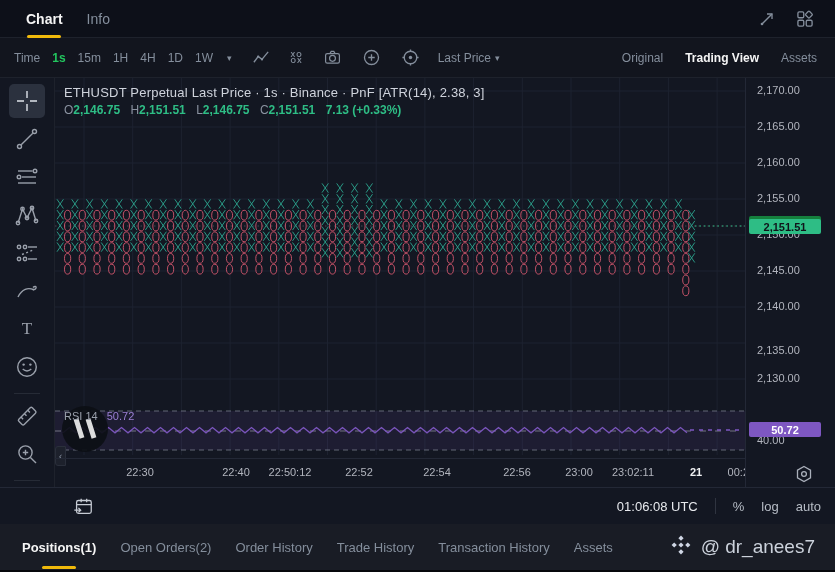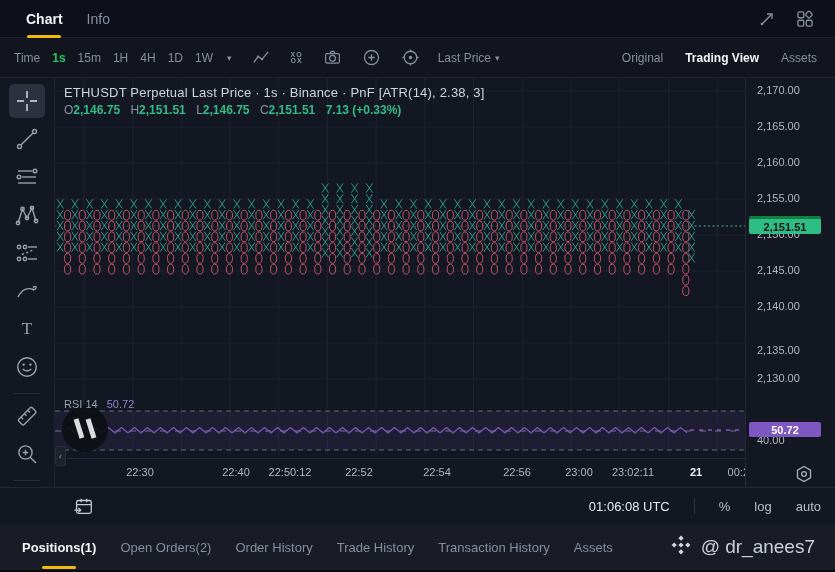--- a/index.html
+++ b/index.html
@@ -42,21 +42,21 @@
   .side-div { width:26px; height:1px; background:#262b36; margin:5px 0; }
 
   .chart-region { position:absolute; top:0; left:55px; width:690px; height:409px; background:#131722; }
   #chart-svg { position:absolute; top:0; left:0; }
   .chart-title { position:absolute; top:7px; left:9px; font-size:13px; color:#cfd3dc; letter-spacing:.2px; pointer-events:none; }
   .ohlc { position:absolute; top:25px; left:9px; font-size:12px; pointer-events:none; }
   .ohlc .k { color:#8b93a1; margin-left:7px; }
   .ohlc .k:first-child { margin-left:0; }
   .ohlc .v { color:#2ebd85; font-weight:bold; }
   .ohlc .chg { color:#2ebd85; font-weight:bold; margin-left:7px; }
-  .rsi-label { position:absolute; top:320px; left:9px; font-size:11px; pointer-events:none; }
+  .rsi-label { position:absolute; top:332px; left:9px; font-size:11px; pointer-events:none; }
   .rsi-label .n { color:#9aa0ab; }
   .rsi-label .val { color:#9b7fd4; margin-left:6px; }
   .collapse-handle { position:absolute; top:368px; left:-11px; width:11px; height:20px; background:#1d212c; border:1px solid #2a2f3b; border-radius:3px 0 0 3px; color:#848e9c; font-size:11px; display:flex; align-items:center; justify-content:center; cursor:pointer; }
   .time-axis { position:absolute; top:380px; left:0; width:690px; height:29px; border-top:1px solid #232836; font-size:11px; color:#b2b5be; }
   .time-tick { position:absolute; top:7px; transform:translateX(-50%); cursor:default;margin-left:8px; }
   .time-tick.emph { color:#f0f1f3; font-weight:bold; }
 
   .price-axis { position:absolute; top:0; left:745px; width:90px; height:409px; background:#131722; border-left:1px solid #232836; font-size:11px; color:#b2b5be; }
   .price-tick { position:absolute; left:11px; cursor:default; }
   .badge { position:absolute; left:3px; width:72px; height:15px; border-radius:2px; font-size:11px; font-weight:bold; display:flex; align-items:center; justify-content:center; z-index:3; }
@@ -64,21 +64,21 @@
   .badge.last { top:141px; background:#2ebd85; color:#10131a; }
   .badge.rsi-b { top:344px; background:#7e57c2; color:#fff; }
   .axis-40 { position:absolute; top:356px; left:11px; color:#b2b5be; z-index:1; }
   .axis-hex { position:absolute; top:384px; left:46px; cursor:pointer; }
   .axis-hex svg { stroke:#aab0bb; fill:none; stroke-width:1.3; }
 
   
   .bottom-bar { position:absolute; top:487px; left:0; width:835px; height:37px; background:#131722; border-top:1px solid #232836; display:flex; align-items:center; }
   .bb-left { margin-left:72px; display:flex; align-items:center; }
   .bb-left svg { stroke:#c6cbd4; fill:none; stroke-width:1.4; cursor:pointer; }
-  .bb-right { margin-left:auto; display:flex; align-items:center; gap:24px; padding-right:14px; font-size:13px; }
+  .bb-right { margin-left:auto; display:flex; align-items:center; gap:17px; padding-right:14px; font-size:13px; }
   .bb-utc { color:#e8eaee; cursor:pointer; }
   .bb-div { width:1px; height:16px; background:#2f3440; }
   .bb-opt { color:#b7bdc6; cursor:pointer; }
 
   
   .tabs-bar { position:absolute; top:524px; left:0; width:835px; height:46px; background:#191c25; display:flex; align-items:center; padding:0 10px; font-size:13px; }
   .b-tab { position:relative; height:46px; display:flex; align-items:center; padding:0 12px; color:#848e9c; cursor:pointer; white-space:nowrap;justify-content:center; }
   .b-tab.active { color:#f5f5f5; font-weight:bold; }
   .b-tab.active::after { content:""; position:absolute; bottom:1px; left:50%; transform:translateX(-50%); width:34px; height:3px; background:#f0b90b; border-radius:2px; }
   .watermark { margin-left:auto; display:flex; align-items:center; gap:8px; padding-right:10px; color:#ccd2dc; font-size:19px; }

